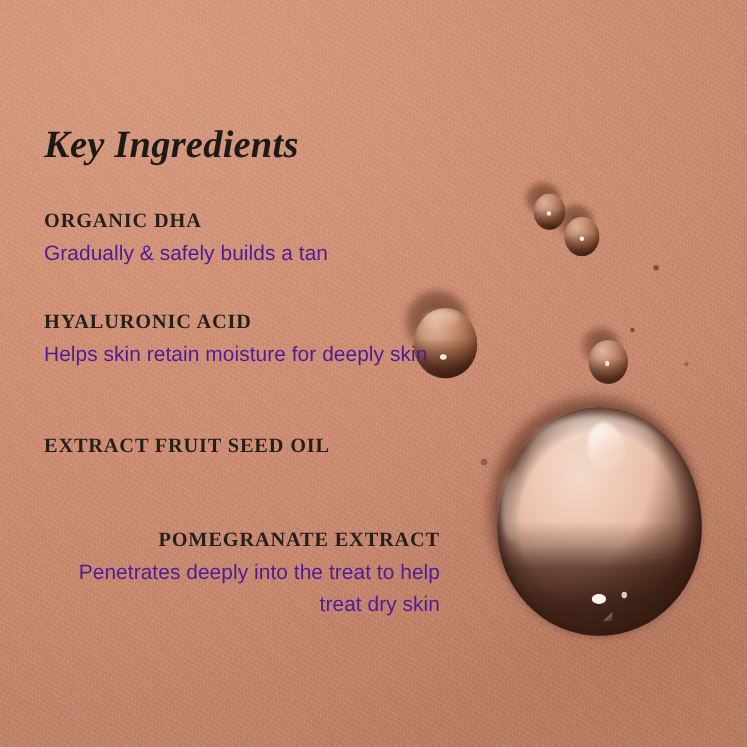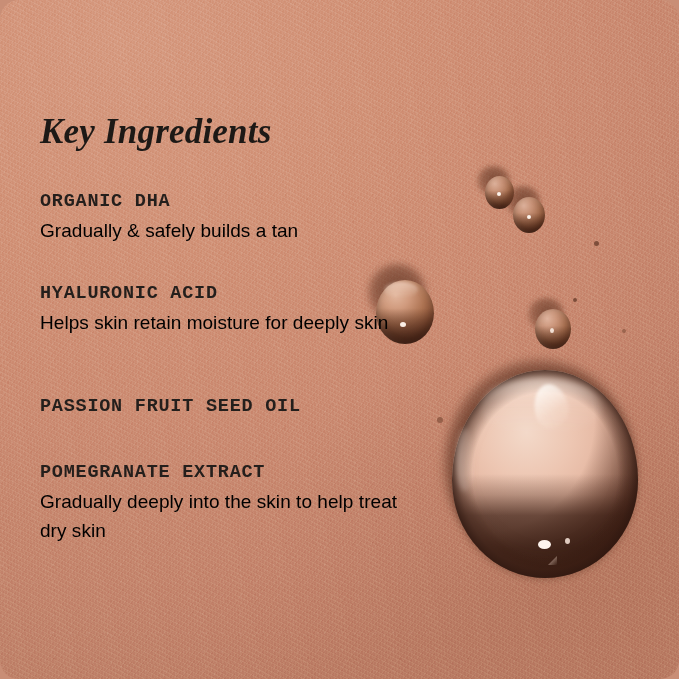--- a/index.html
+++ b/index.html
@@ -8,21 +8,20 @@
     padding: 0;
     background: #c98e76;
   }
   #stage {
     position: relative;
     width: 679px;
     height: 679px;
     overflow: hidden;
     background: #cf9077;
     font-family: "Liberation Sans", sans-serif;
-    border-radius: 19px;
     -webkit-font-smoothing: antialiased;
   }
 
   
   .bg-base {
     position: absolute;
     inset: 0;
     background:
       radial-gradient(118% 96% at 18% 6%,
         #d69a80 0%,
@@ -77,41 +76,41 @@
     font-family: "Liberation Serif", "DejaVu Serif", serif;
     font-style: italic;
     font-weight: 700;
     font-size: 35px;
     letter-spacing: 0.2px;
     color: #1d1916;
     white-space: nowrap;
   }
   .ing-block { position: absolute; left: 0; width: 360px; }
   .ing-title {
-    font-family: Liberation Mono, monospace;
+    font-family: Liberation Serif, serif;
     font-weight: 700;
     font-size: 18.5px;
     letter-spacing: 0.75px;
     color: #241f1c;
     margin: 0 0 4px 0;
     white-space: nowrap;
   }
   .ing-desc {
     font-family: "Liberation Sans", sans-serif;
     font-weight: 400;
     font-size: 19px;
     line-height: 29px;
     letter-spacing: 0.05px;
-    color: #000000;
+    color: #4c1d95;
     margin: 0;
   }
   .b0 { top: 191px; }
   .b1 { top: 283px; }
   .b2 { top: 396px; }
-  .b3 { top: 462px; }
+  .b3 { top: 481px; text-align: right; }
 
   
   .drop { position: absolute; }
 
   
   .drop .shadow {
     position: absolute;
     border-radius: 50%;
     background: radial-gradient(circle at 50% 50%, rgba(92,50,34,0.78) 0%, rgba(98,55,38,0.55) 52%, rgba(120,72,52,0.16) 80%, rgba(140,88,66,0) 100%);
     filter: blur(3px);
@@ -384,22 +383,22 @@
       <p class="ing-title">ORGANIC DHA</p>
       <p class="ing-desc">Gradually &amp; safely builds a tan</p>
     </div>
 
     <div class="ing-block b1">
       <p class="ing-title">HYALURONIC ACID</p>
       <p class="ing-desc">Helps skin retain moisture for deeply skin</p>
     </div>
 
     <div class="ing-block b2">
-      <p class="ing-title">PASSION FRUIT SEED OIL</p>
+      <p class="ing-title">EXTRACT FRUIT SEED OIL</p>
     </div>
 
     <div class="ing-block b3">
       <p class="ing-title">POMEGRANATE EXTRACT</p>
-      <p class="ing-desc">Gradually deeply into the skin to help treat dry skin</p>
+      <p class="ing-desc">Penetrates deeply into the treat to help treat dry skin</p>
     </div>
 
   </div>
 </div>
 
 </body></html>

